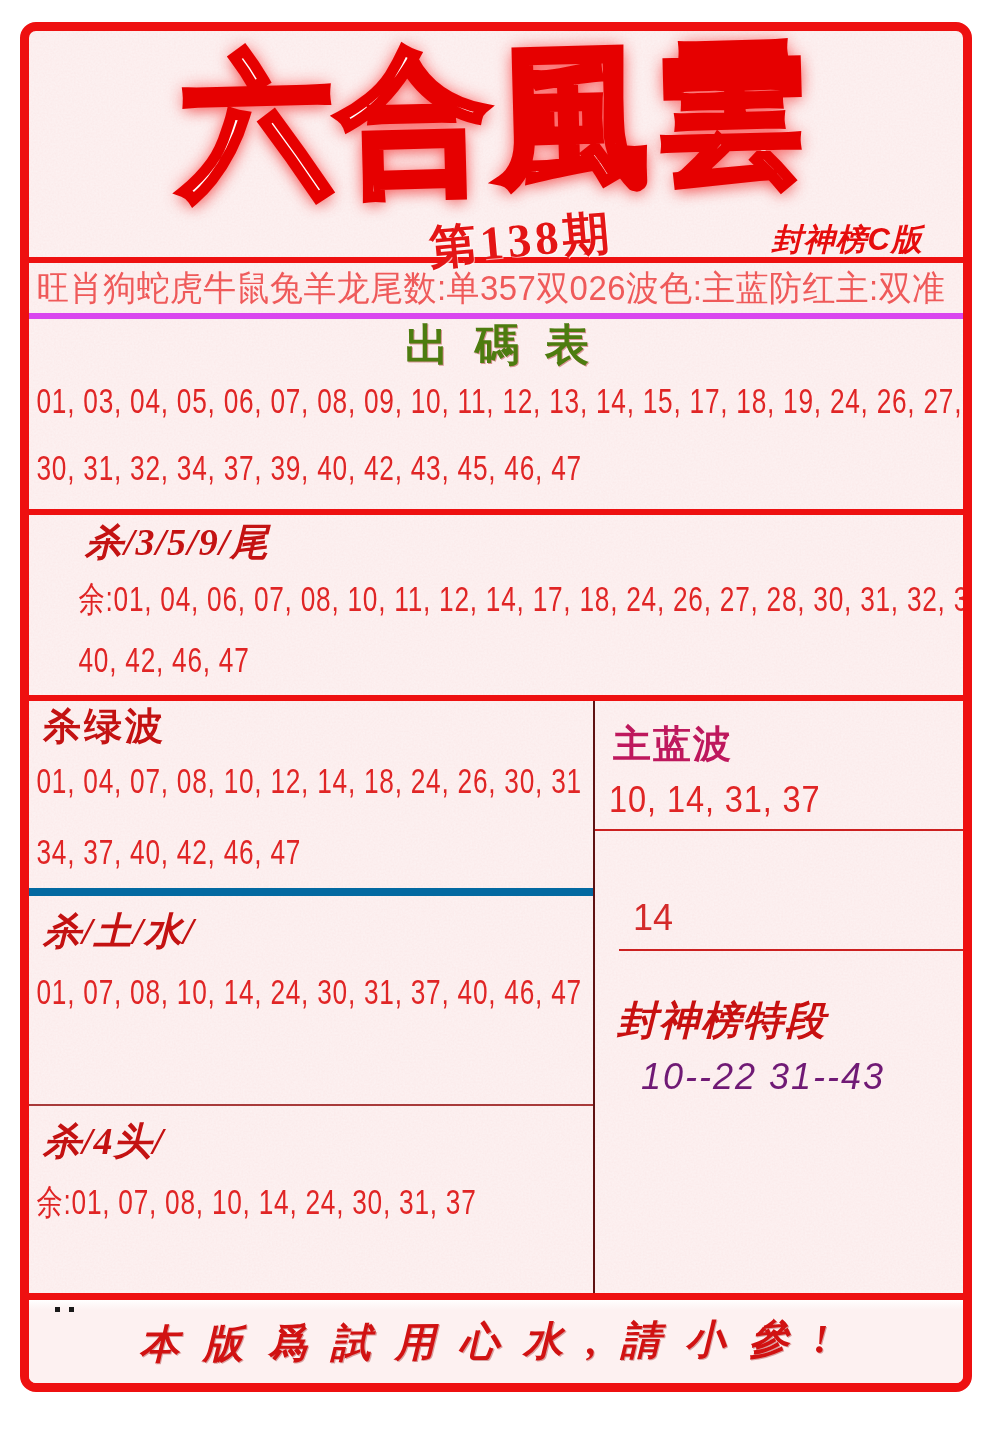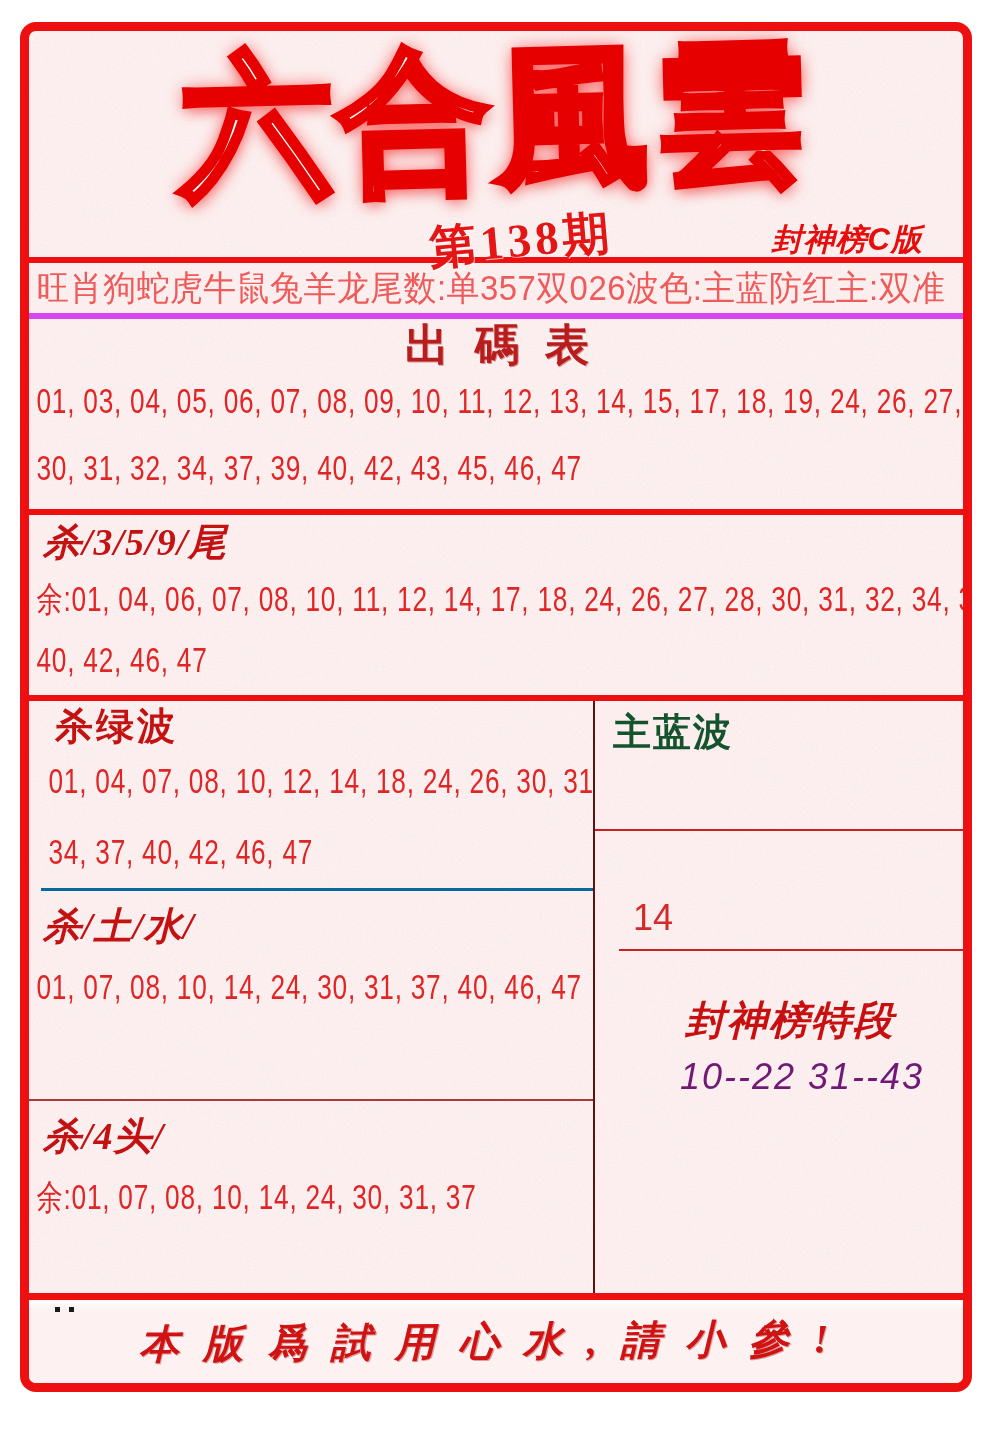--- a/index.html
+++ b/index.html
@@ -74,41 +74,42 @@
     flex:0 0 auto;height:190px;
     border-bottom:6px solid #ee1010;
     overflow:hidden;
   }
   .chuma-title{
     margin-top:4px;
     text-align:center;
     font-family:"Liberation Serif",serif;
     font-weight:bold;font-size:44px;line-height:1.05;
     letter-spacing:26px;
-    color:#b91c1c;
+    color:#4d7c0f;
     text-shadow:1px 1px 0 rgba(160,10,10,.4);
     padding-left:28px;
   }
   .numline{
     font-size:35px;color:#e02525;
     white-space:nowrap;
     display:inline-block;
     transform:scaleX(.75);transform-origin:left center;
     padding-left:10px;
     letter-spacing:1px;
     line-height:1;
   }
   .chuma .numline.l1{margin-top:14px;}
   .chuma .numline.l2{margin-top:32px;}
 
   
   .sha359{
     flex:0 0 auto;height:180px;
     border-bottom:6px solid #ee1010;
     overflow:hidden;
+    padding-left:42px;
   }
   .sec-label{
     font-family:"Liberation Serif",serif;
     font-style:italic;font-weight:bold;
     font-size:38px;line-height:1.05;
     color:#c41212;
     padding-left:14px;
     letter-spacing:1px;
   }
   .sha359 .sec-label{padding-top:8px;}
@@ -117,38 +118,38 @@
 
   
   .columns{flex:1 1 auto;display:flex;overflow:hidden;}
   .col-left{
     width:566px;flex:0 0 auto;box-sizing:border-box;
     border-right:2px solid #5f1212;
     display:flex;flex-direction:column;
   }
   .col-right{flex:1 1 auto;display:flex;flex-direction:column;}
 
-  .lrow1{height:187px;flex:0 0 auto;border-bottom:3px solid #0369a1;overflow:hidden;margin-left:12px;}
+  .lrow1{height:187px;flex:0 0 auto;border-bottom:8px solid #0369a1;overflow:hidden;}
   .lrow2{height:208px;flex:0 0 auto;border-bottom:2px solid #a83a3a;overflow:hidden;}
   .lrow3{flex:1 1 auto;overflow:hidden;}
   .lrow1 .sec-label{padding-top:6px;}
   .lrow1 .numline.l1{margin-top:16px;}
   .lrow1 .numline.l2{margin-top:36px;}
   .lrow2 .sec-label{padding-top:16px;}
   .lrow2 .numline.l1{margin-top:22px;}
   .lrow3 .sec-label{padding-top:16px;}
   .lrow3 .numline.l1{margin-top:22px;}
 
   .rrow1{height:128px;flex:0 0 auto;border-bottom:2px solid #cc2020;overflow:hidden;}
   .rrow2{height:118px;flex:0 0 auto;border-bottom:2px solid #cc2020;display:flex;align-items:flex-end;overflow:hidden;margin-left:24px;}
-  .rrow3{flex:1 1 auto;overflow:hidden;text-align:center;}
+  .rrow3{flex:1 1 auto;overflow:hidden;}
   .rlabel{
     font-family:"Liberation Serif",serif;
     font-weight:bold;font-size:38px;line-height:1.05;
-    color:#14532d;padding-left:18px;padding-top:12px;
+    color:#be185d;padding-left:18px;padding-top:24px;
     letter-spacing:2px;
   }
   .rnums{
     font-size:37px;color:#e02525;
     padding-left:16px;margin-top:14px;
     letter-spacing:1px;
     display:inline-block;
     transform:scaleX(.88);transform-origin:left center;
   }
   .mid-val{
@@ -244,20 +245,21 @@
         </div>
         <div class="lrow3">
           <div class="sec-label">杀/4头/</div>
           <div><span class="numline l1">余:01, 07, 08, 10, 14, 24, 30, 31, 37</span></div>
         </div>
       </div>
 
       <div class="col-right">
         <div class="rrow1">
           <div class="rlabel">主蓝波</div>
+          <div><span class="rnums">10, 14, 31, 37</span></div>
         </div>
         <div class="rrow2">
           <div class="mid-val">14</div>
         </div>
         <div class="rrow3">
           <div class="teduan-label">封神榜特段</div>
           <div class="teduan-range">10--22  31--43</div>
         </div>
       </div>
 

